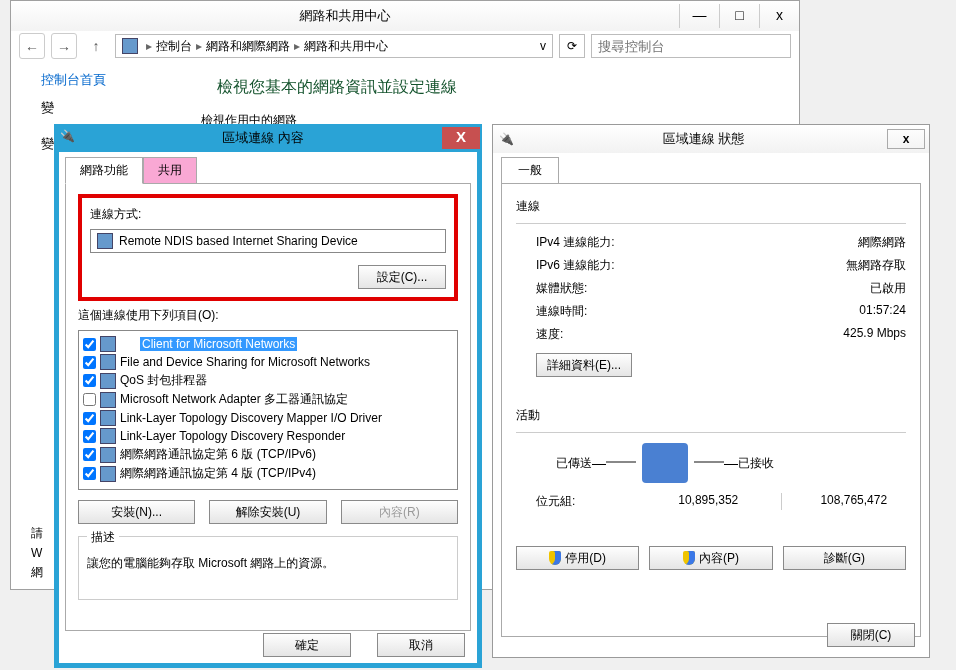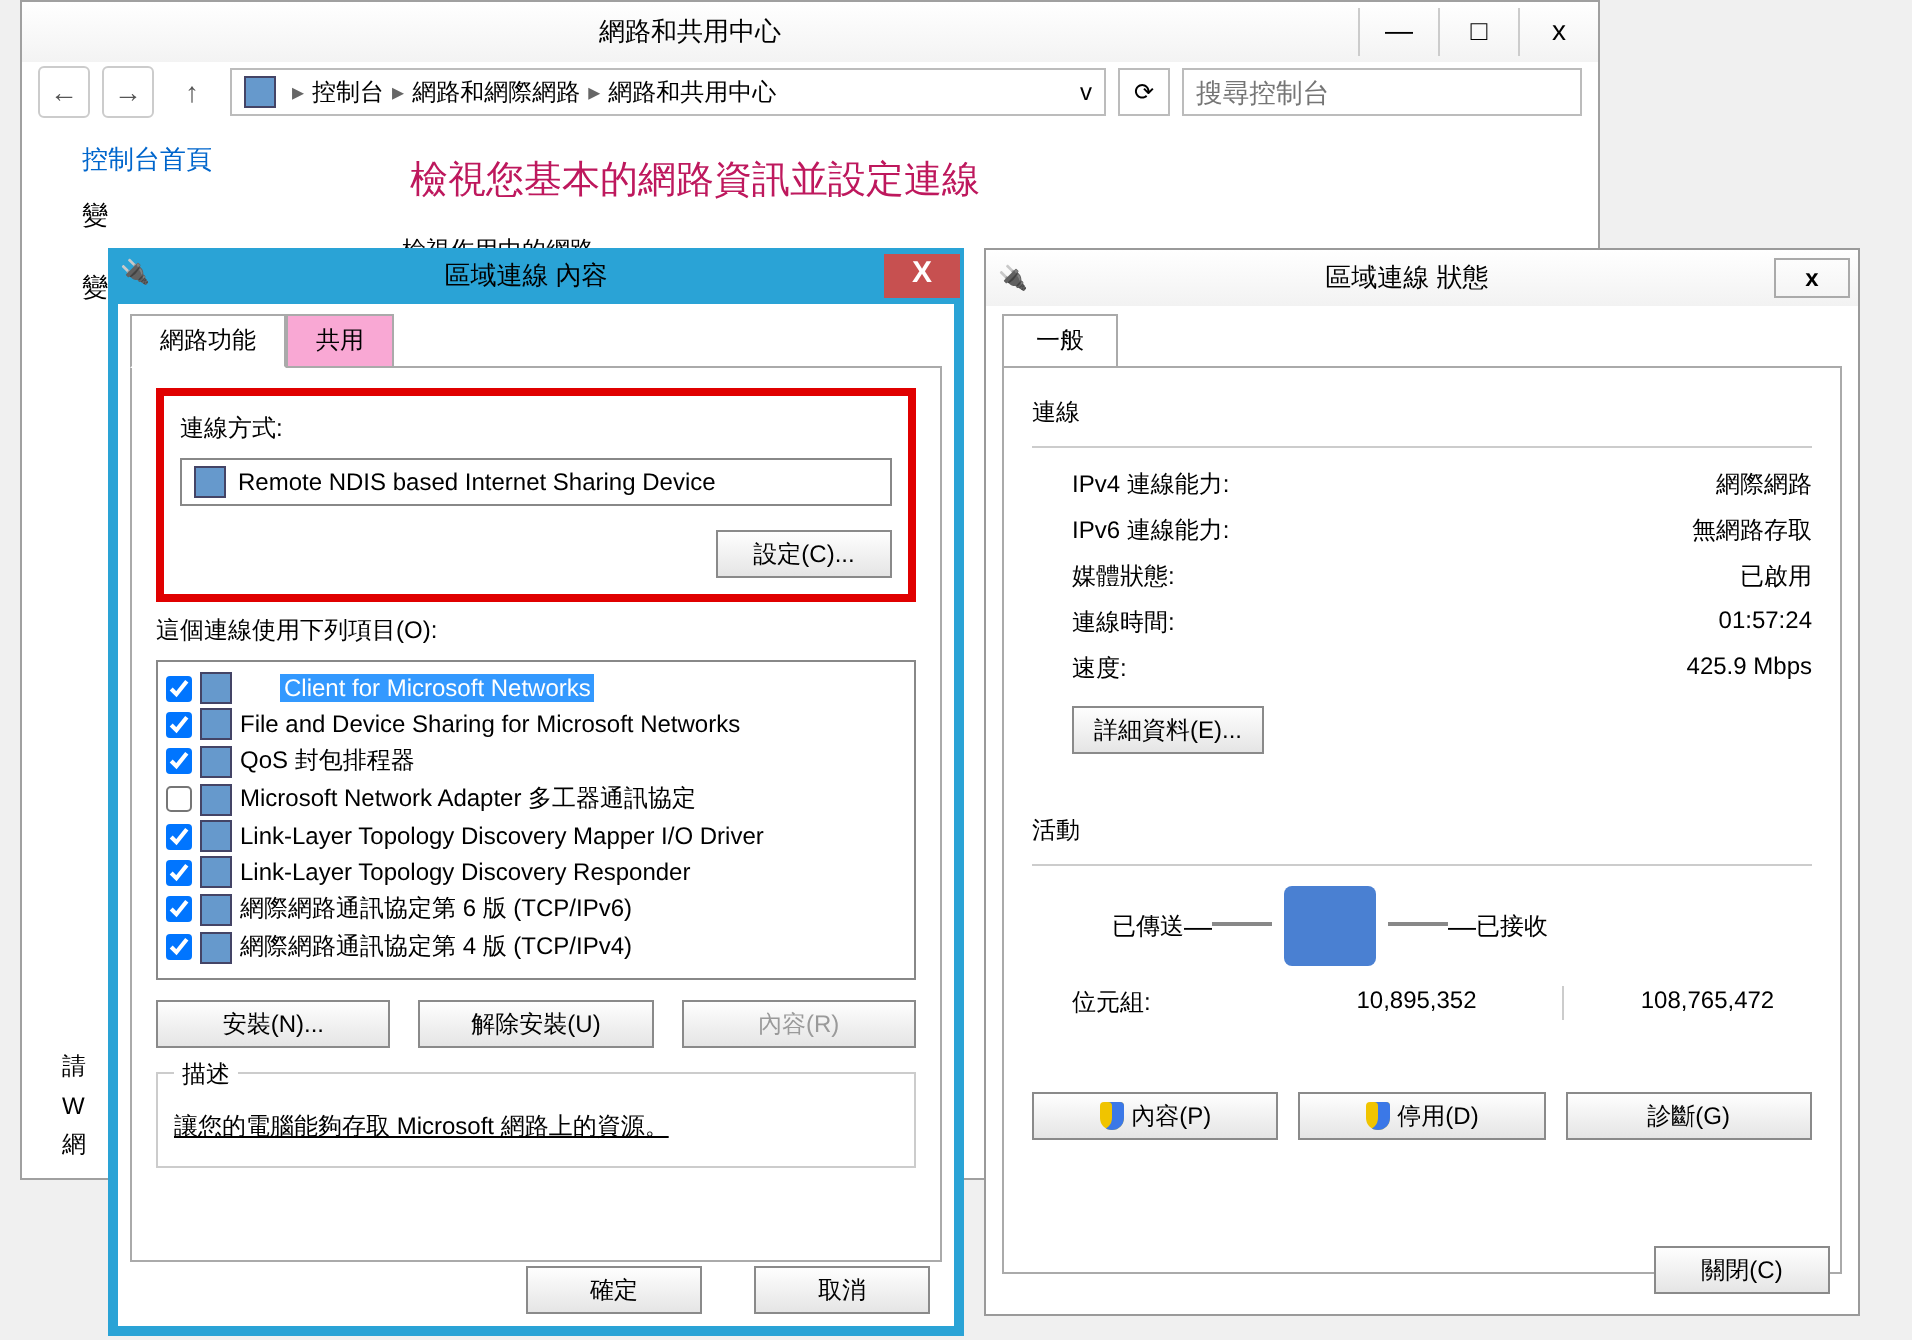--- a/index.html
+++ b/index.html
@@ -13,21 +13,21 @@
   .cp-title .btn { width: 40px; height: 24px; text-align: center; line-height: 22px; font-size: 14px; border-left: 1px solid #ccc; }
   .cp-nav { height: 30px; display: flex; align-items: center; padding: 0 8px; gap: 6px; font-size: 12px; }
   .cp-nav .navbtn { width: 26px; height: 26px; border: 1px solid #ccc; border-radius: 3px; display:flex;align-items:center;justify-content:center;font-size:14px;color:#555;}
   .cp-nav .crumb { flex: 1; height: 24px; border: 1px solid #bcbcbc; display: flex; align-items: center; padding: 0 6px; gap: 4px; }
   .cp-nav .crumb span.sep { color:#666; }
   .cp-nav .refresh { width: 26px; height: 24px; border:1px solid #bcbcbc;display:flex;align-items:center;justify-content:center;}
   .cp-nav .search { width: 200px; height: 24px; border: 1px solid #bcbcbc; padding: 0 6px; color:#777;}
   .cp-body { display: flex; padding: 10px; gap: 20px; font-size: 13px; }
   .cp-left { width: 160px; padding-left: 20px; }
   .cp-left h4 { color: #0066cc; font-weight: normal; font-size: 13px; margin-bottom: 10px; }
-  .cp-main h3 { color: #be185d; font-weight: normal; font-size: 19px; margin: 6px 4px 14px; }
+  .cp-main h3 { color: #14532d; font-weight: normal; font-size: 16px; margin: 6px 16px 14px; }
   .cp-main .sub { font-size: 12px; }
   .cp-foot { position:absolute; bottom:8px; left:20px; font-size:12px; }
   .cp-foot div { margin-top:4px; }
 
   
   .props { position: absolute; left: 54px; top: 124px; width: 428px; height: 544px; background: #fff; border: 5px solid #2aa3d6; z-index: 20; font-size: 12px; }
   .props-title { height: 28px; background: #2aa3d6; display: flex; align-items: center; color: #000; margin-top:-5px; margin-left:-5px; margin-right:-5px;}
   .props-title .ticon { width: 18px; height: 18px; margin: 0 6px; }
   .props-title .t { flex: 1; text-align: center; font-size: 13px; }
   .props-title .close { width: 38px; height: 22px; background: #c75050; color:#fff; text-align:center; line-height:20px; font-weight:bold; font-size:15px; margin-right:2px;}
@@ -42,21 +42,21 @@
   .btnrow { text-align: right; margin-top: 12px; }
   .winbtn { min-width: 88px; height: 24px; border: 1px solid #8a8a8a; background: linear-gradient(#fefefe,#e5e5e5); font-size: 12px; padding:0 10px;}
   .winbtn:disabled { color:#9a9a9a; }
   .items { margin-top: 6px; border:1px solid #888; padding:4px 2px; height:160px; overflow:hidden;}
   .item { display:flex; align-items:center; gap:4px; padding:1px 2px; }
   .item input[type=checkbox]{ width:13px; height:13px;}
   .item.selected span.lbl{ background:#3399ff; color:#fff; padding:0 2px;margin-left:20px;}
   .icon-sq { width:16px; height:16px; display:inline-block; background:#69c; border:1px solid #446; flex-shrink:0;}
   .btnrow3 { display:flex; gap:14px; margin-top:10px; }
   .btnrow3 .winbtn{ flex:1;}
-  .groupbox { border:1px solid #ccc; margin-top:12px; padding:18px 8px 8px; position:relative; height:48px;text-decoration:underline;}
+  .groupbox { border:1px solid #ccc; margin-top:12px; padding:18px 8px 8px; position:relative; height:64px;}
   .groupbox .lg { position:absolute; top:-8px; left:8px; background:#fff; padding:0 4px; }
   .btm { position:absolute; bottom:6px; right:12px; display:flex; gap:26px;}
 
   
   .status { position:absolute; left:492px; top:124px; width:438px; height:534px; background:#fff; border:1px solid #9a9a9a; z-index:15; font-size:12px;}
   .status-title { height:28px; background:linear-gradient(#fff,#f2f2f2); display:flex; align-items:center;}
   .status-title .t { flex:1; text-align:center; font-size:13px;}
   .status-title .cbtn{ width:38px; height:20px; border:1px solid #aaa; text-align:center; line-height:18px; margin-right:4px; font-weight:bold;}
   .status .tabs2{ margin:4px 0 0 8px;}
   .status .tab2{ display:inline-block; padding:4px 16px; border:1px solid #aaa; border-bottom:none; background:#fff;}
@@ -258,25 +258,25 @@
     </div>
     <div class="bytes">
       <span class="k">位元組:</span>
       <span class="v">10,895,352</span>
       <span class="sep2"></span>
       <span class="v">108,765,472</span>
     </div>
     <div class="sbuttons">
       <button class="winbtn">
           <span class="shield"></span>
-          <span>內容(P)</span>
+          <span>停用(D)</span>
         </button>
       <button class="winbtn">
           <span class="shield"></span>
-          <span>停用(D)</span>
+          <span>內容(P)</span>
         </button>
       <button class="winbtn">診斷(G)</button>
     </div>
   </div>
   <div class="closebtn">
     <button class="winbtn">關閉(C)</button>
   </div>
 </div>
 
 </body></html>

